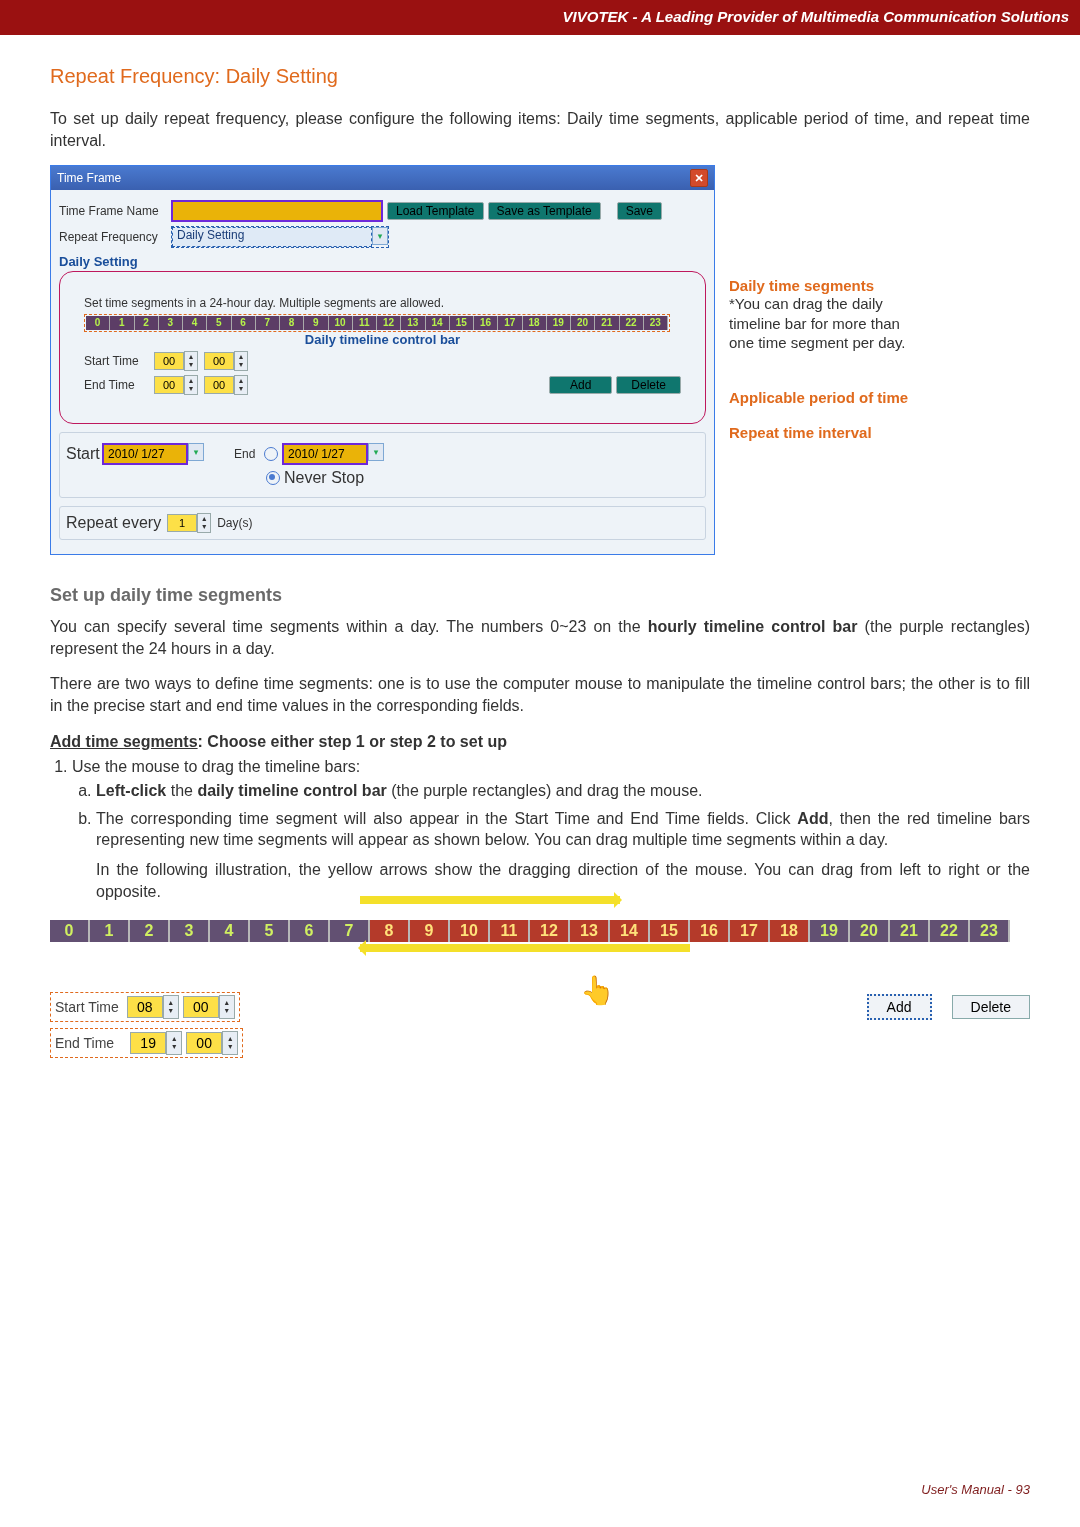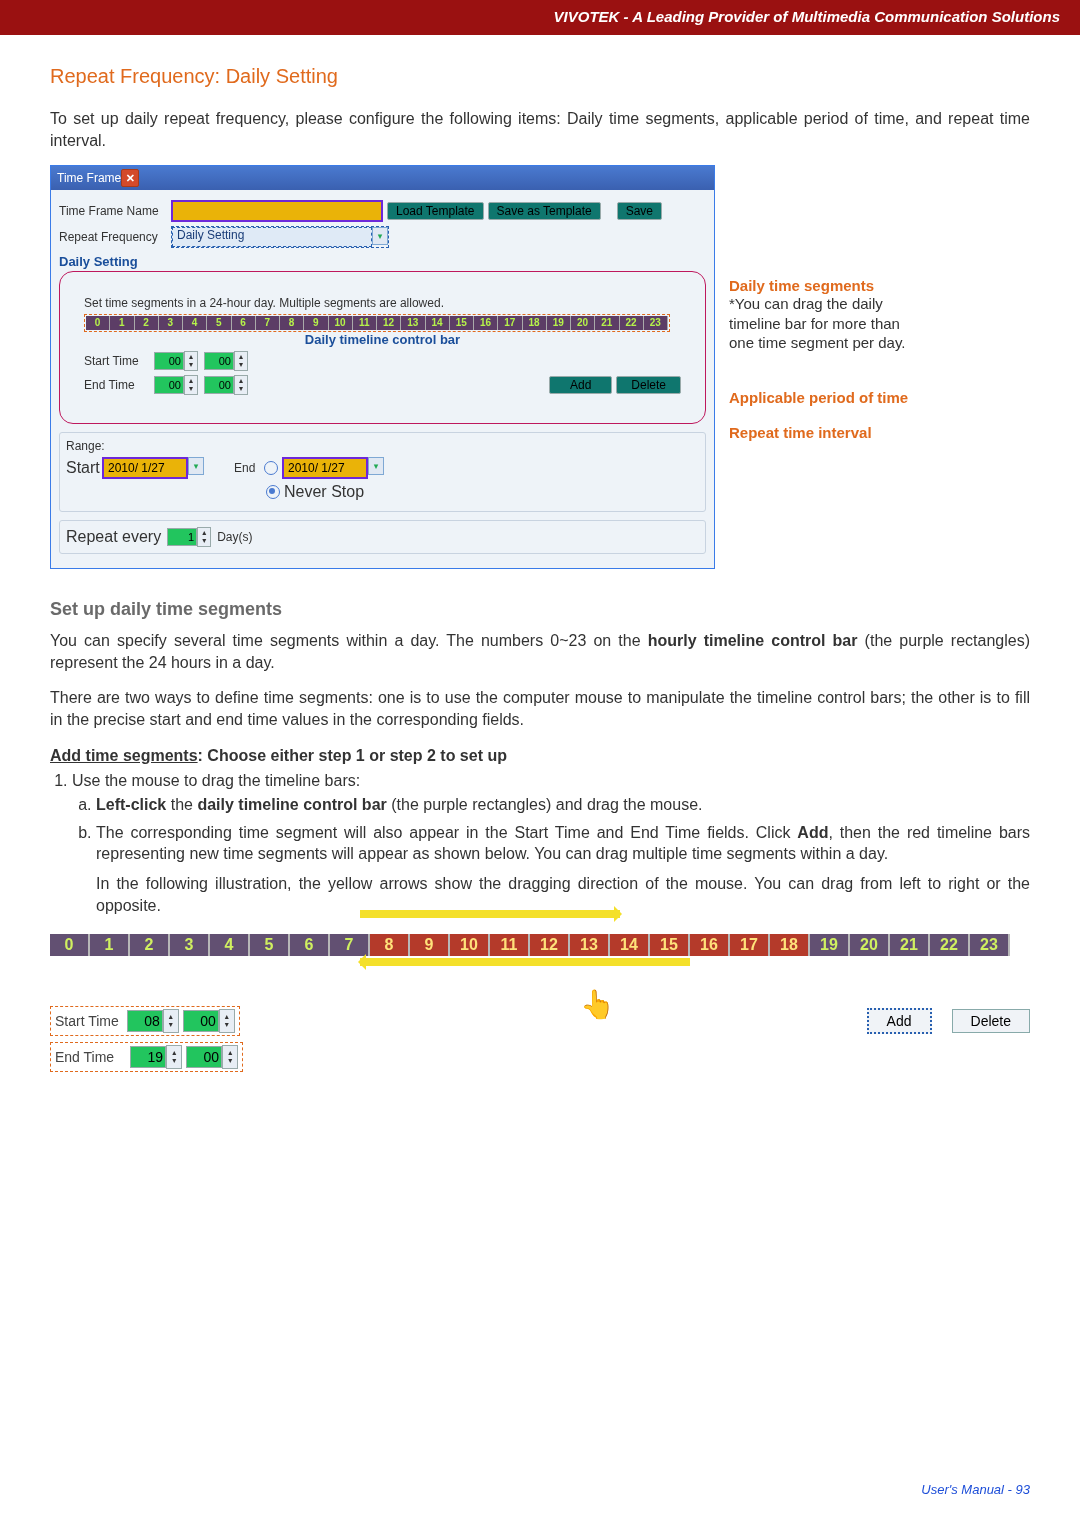--- a/index.html
+++ b/index.html
@@ -20,21 +20,21 @@
   .topbar {
     background: #9a1111;
     height: 32px;
     color: #fff;
     font-style: italic;
     font-weight: bold;
     font-size: 15px;
     display: flex;
     align-items: center;
     justify-content: flex-end;
-    padding-right: 20px;
+    padding-right: 11px;
     margin: -36px -50px 20px -50px;
   }
   .topbar-line {
     border-top: 3px solid #9a1111;
     margin: -20px -50px 10px -50px;
   }
   .section-title-orange {
     color: #e06a1d;
     font-size: 20px;
     margin: 30px 0 20px 0;
@@ -57,21 +57,21 @@
     position: relative;
     font-size: 12px;
     color: #333;
   }
   .dialog-title {
     background: linear-gradient(#4a7ad0, #3a60b0);
     color: #fff;
     padding: 3px 6px;
     font-size: 12px;
     display: flex;
-    justify-content: flex-start;
+    justify-content: space-between;
     align-items: center;
   }
   .close-x {
     width: 16px;
     height: 16px;
     background: #d34a2a;
     color: #fff;
     text-align: center;
     line-height: 16px;
     font-weight: bold;
@@ -139,24 +139,24 @@
     margin: 0 0 4px 0;
   }
   .spin {
     display: inline-flex;
     align-items: center;
   }
   .spin input {
     width: 24px;
     height: 16px;
     border: 1px solid #9aa;
-    background: #22c55e;
+    background: #fde047;
     font-size: 11px;
     padding: 0 2px;
-    text-align: right;
+    text-align: center;
   }
   .spin .arrows {
     width: 12px;
     height: 18px;
     border: 1px solid #9aa;
     background: #e8eef5;
     font-size: 8px;
     line-height: 8px;
     text-align: center;
     display: flex;
@@ -260,21 +260,21 @@
     border: 1px solid #8aa;
     padding: 3px 18px;
     font-size: 14px;
     margin-left: 20px;
   }
   .ill2-btn.dashed { border: 2px dotted #2860b0; }
   .footer {
     position: absolute;
     right: 50px;
     bottom: 30px;
-    color: #1d4ed8;
+    color: #7f1d1d;
     font-style: italic;
     font-size: 13px;
   }
   .fgroup { border: 1px dashed #e06a1d; padding: 2px 4px; display: inline-flex; align-items: center; gap: 4px; }
   .fgroup2 { border: 1px dashed #e06a1d; padding: 2px 4px; display: inline-flex; align-items: center; gap: 4px; margin-top:6px;}
   .fgroup-label { font-size: 14px; color: #444; margin-right:4px; }
   .big-spin input { width: 30px; height: 20px; font-size: 14px; }
   .big-spin .arrows { height: 22px; width: 14px; }
 </style>
 </head>
@@ -380,21 +380,20 @@
                   <span>▾</span>
                 </span>
               </span>
             <span style="flex:1"></span>
             <button class="btn" style="padding:1px 20px">Add</button>
             <button class="btn" style="padding:1px 14px">Delete</button>
           </div>
         </div>
 
         <div class="range-box" style="border:1px solid #c8d3e0;padding:6px;border-radius:3px;margin-top:8px">
-          <div style="font-size:12px;margin-bottom:4px">Range:</div>
           <div class="drow">
             <span style="width:36px;font-size:16px">Start</span>
             <div style="display:flex">
                 <input class="tinput" style="width: 74px;" value="2010/ 1/27">
                 <div class="drop">▾</div>
               </div>
             <span style="width:30px"></span>
             <span style="width:30px;font-size:12px">End</span>
             <span class="radio"></span>
             <div style="display:flex">

